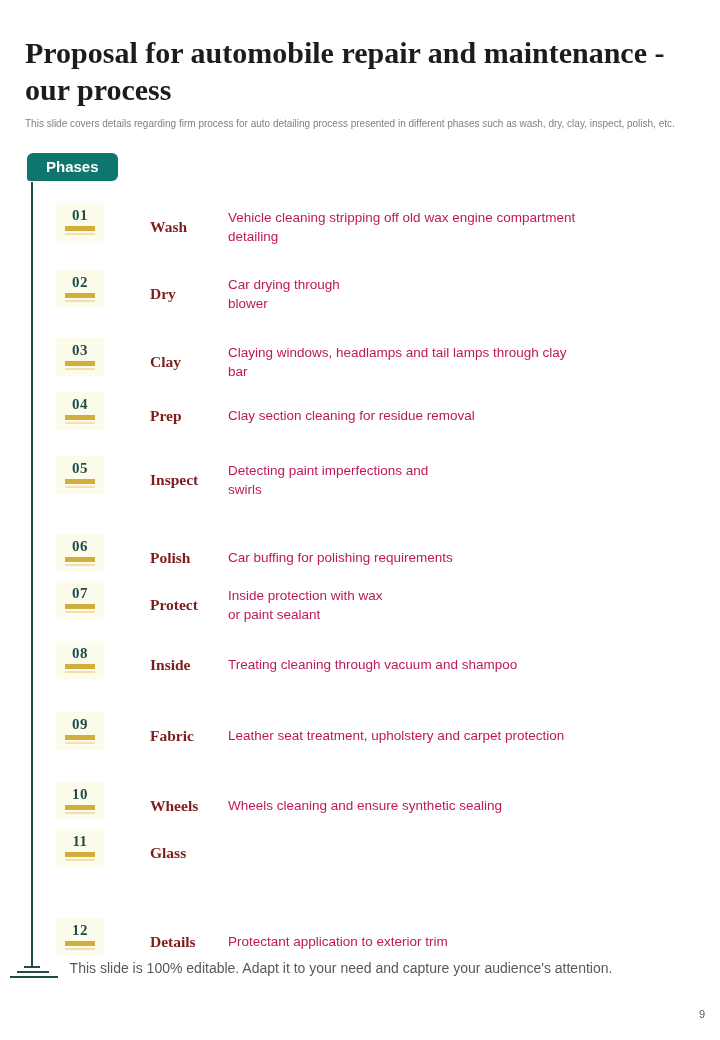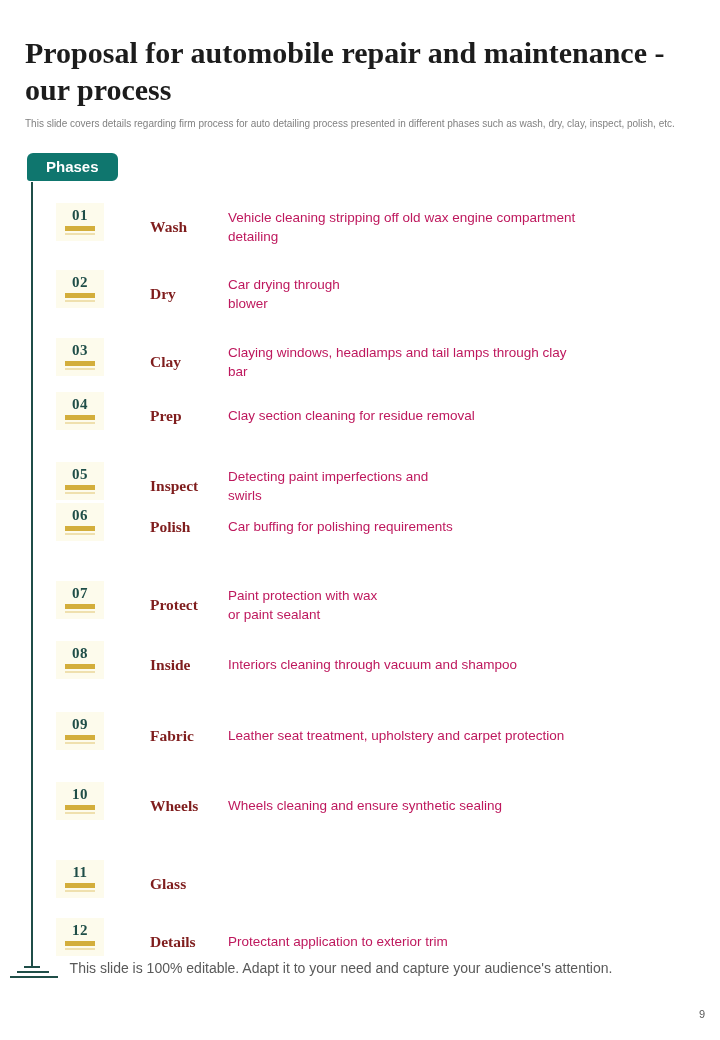--- a/index.html
+++ b/index.html
@@ -39,27 +39,27 @@
   .ground-line.g1 { left: 24px; top: 966px; width: 16px; }
   .ground-line.g2 { left: 17px; top: 971px; width: 32px; }
   .ground-line.g3 { left: 10px; top: 976px; width: 48px; }
 
   .phase-rows { position: absolute; left: 0; top: 0; width: 720px; height: 1040px; }
   .phase-row { position: absolute; left: 0; width: 708px; height: 40px; }
   .phase-row:nth-child(1)  { top: 207px; }
   .phase-row:nth-child(2)  { top: 274px; }
   .phase-row:nth-child(3)  { top: 342px; padding-left: 36px; }
   .phase-row:nth-child(4)  { top: 396px; }
-  .phase-row:nth-child(5)  { top: 460px; margin-top: 6px; }
-  .phase-row:nth-child(6)  { top: 507px; }
+  .phase-row:nth-child(5)  { top: 460px; }
+  .phase-row:nth-child(6)  { top: 538px; }
   .phase-row:nth-child(7)  { top: 585px; }
   .phase-row:nth-child(8)  { top: 645px; }
   .phase-row:nth-child(9)  { top: 716px; }
   .phase-row:nth-child(10) { top: 786px; }
-  .phase-row:nth-child(11) { top: 864px; text-decoration: underline; }
+  .phase-row:nth-child(11) { top: 833px; text-decoration: underline; }
   .phase-row:nth-child(12) { top: 922px; }
 
   .num-block {
     position: absolute; left: 56px; top: -4px; width: 48px;
     text-align: center; background: #fdfbec; padding: 4px 0 6px 0;
   }
   .num-text {
     font-family: "Liberation Serif", serif; font-weight: bold;
     font-size: 15px; color: #1f4e48; letter-spacing: 0.5px;
     display: block; line-height: 17px;
@@ -176,32 +176,32 @@
     <div class="phase-desc">Car buffing for polishing requirements</div>
   </div>
 
   <div class="phase-row">
     <div class="num-block">
       <span class="num-text">07</span>
       <span class="num-underline"></span>
       <span class="num-underline-faint"></span>
     </div>
     <div class="phase-name">Protect</div>
-    <div class="phase-desc">Paint protection with wax
+    <div class="phase-desc">Inside protection with wax
 or paint sealant</div>
   </div>
 
   <div class="phase-row">
     <div class="num-block">
       <span class="num-text">08</span>
       <span class="num-underline"></span>
       <span class="num-underline-faint"></span>
     </div>
     <div class="phase-name">Inside</div>
-    <div class="phase-desc">Interiors cleaning through vacuum and shampoo</div>
+    <div class="phase-desc">Treating cleaning through vacuum and shampoo</div>
   </div>
 
   <div class="phase-row">
     <div class="num-block">
       <span class="num-text">09</span>
       <span class="num-underline"></span>
       <span class="num-underline-faint"></span>
     </div>
     <div class="phase-name">Fabric</div>
     <div class="phase-desc">Leather seat treatment,  upholstery  and carpet protection</div>

